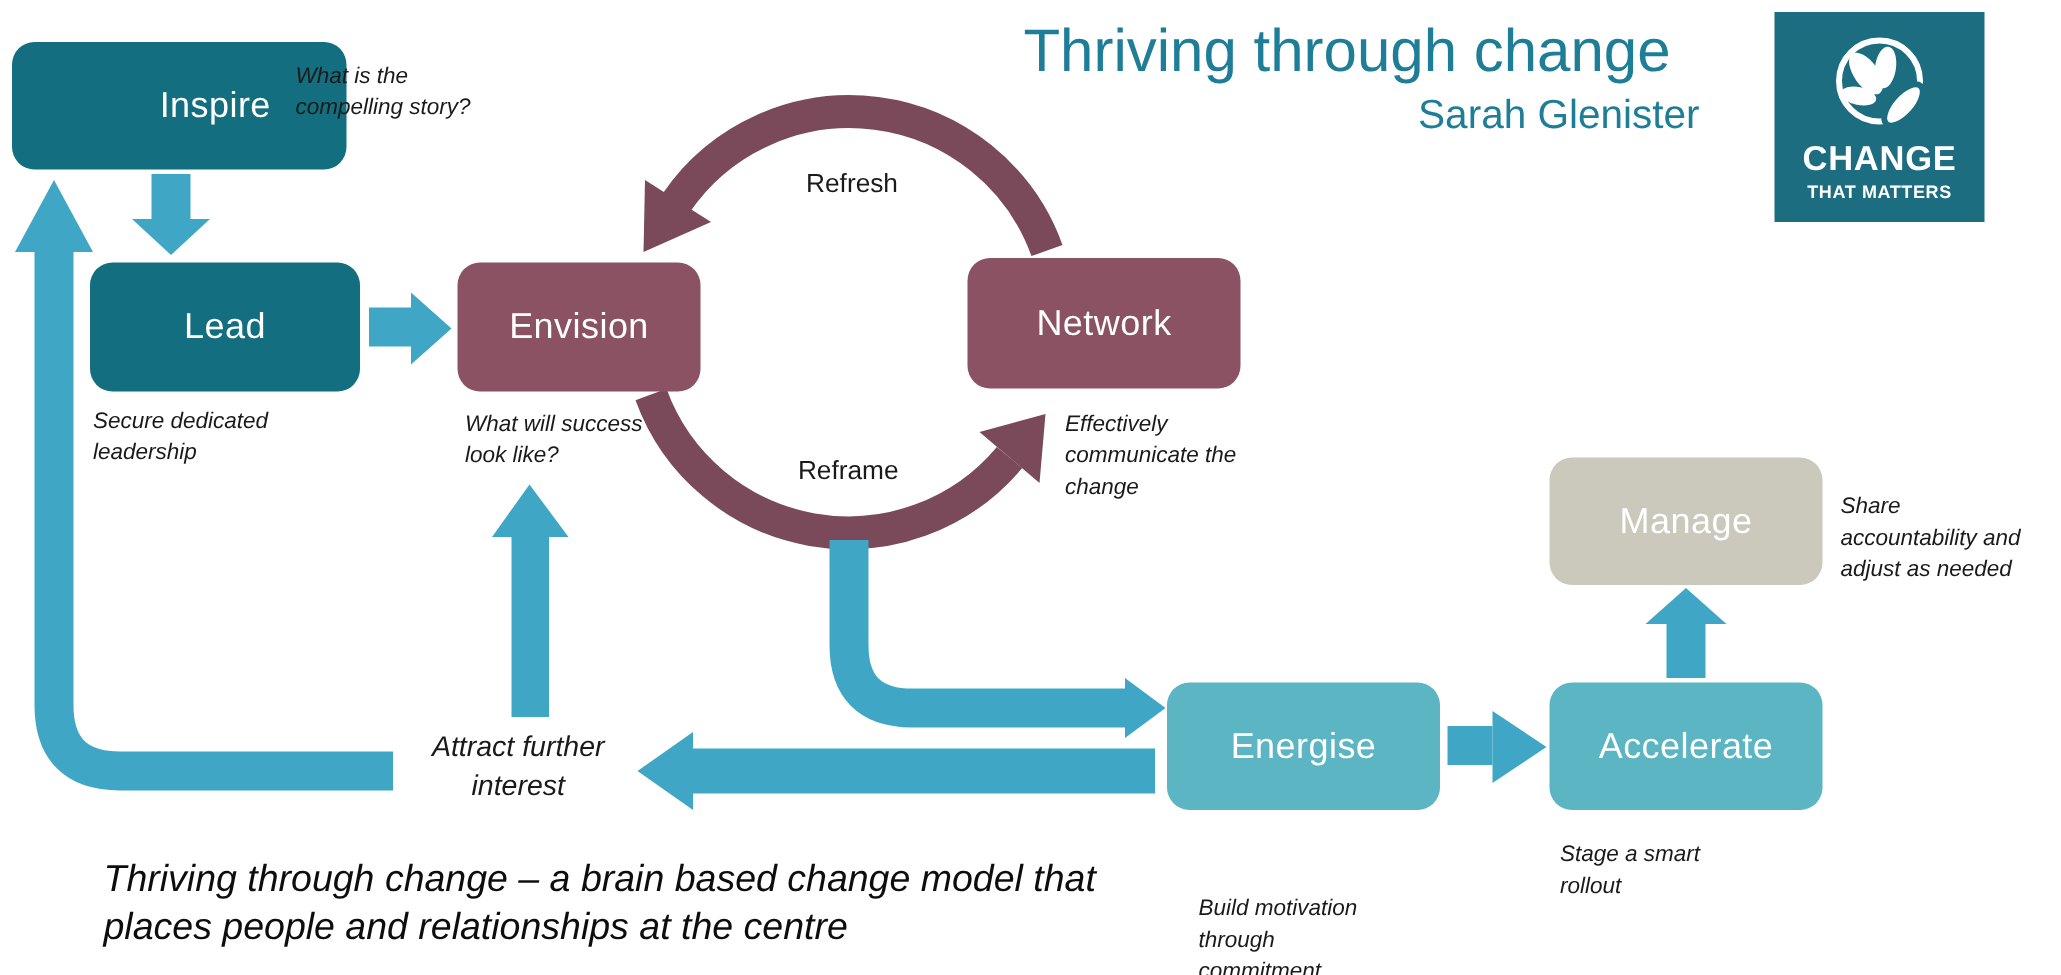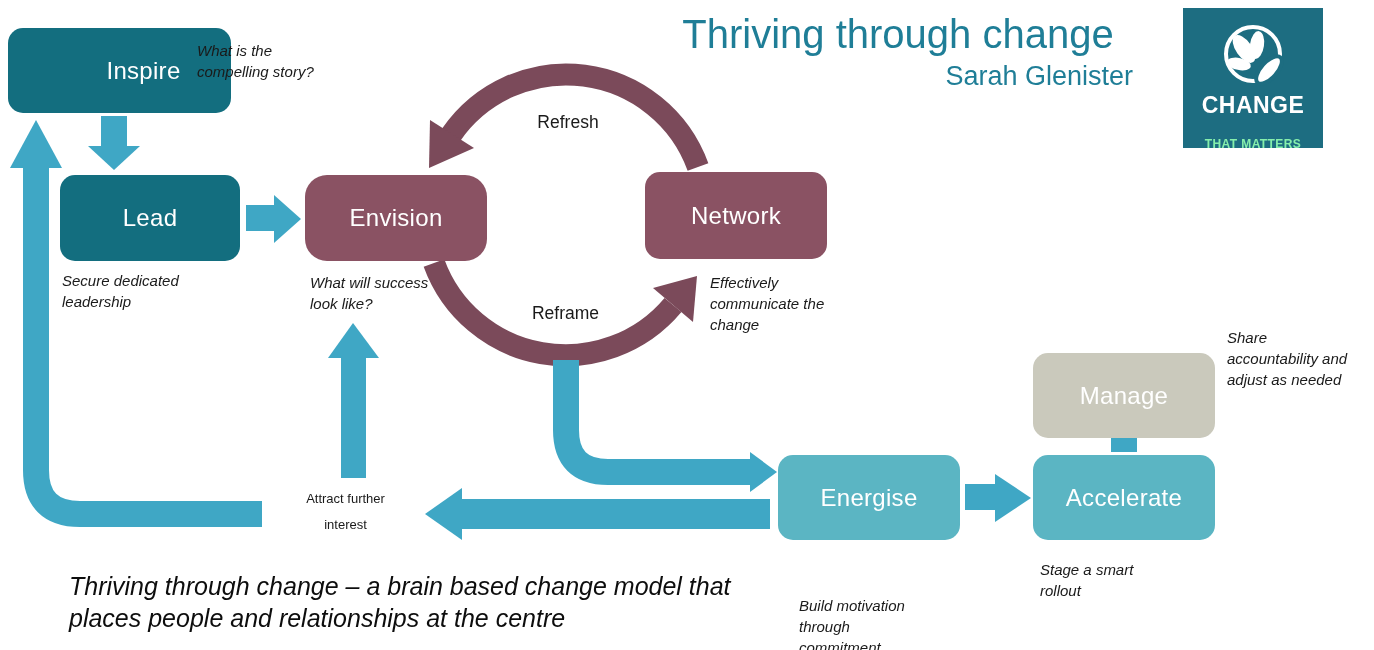--- a/index.html
+++ b/index.html
@@ -21,31 +21,31 @@
   .node.cyan{background:var(--mid-teal);}
   .node.grey{background:var(--grey-box);}
   .note{
     position:absolute;z-index:2;font-style:italic;font-size:15px;line-height:21px;
     color:var(--text-dark);white-space:pre-line;
   }
   .flabel{
     position:absolute;z-index:2;font-size:17.5px;color:var(--text-dark);
     text-align:center;white-space:pre-line;
   }
-  .attract{font-size:13px;line-height:26px;}
+  .attract{font-size:19px;line-height:26px;font-style:italic;}
   .titleblock{position:absolute;left:663px;top:12px;width:470px;z-index:2;color:var(--title-teal);}
   .title{font-size:40px;text-align:center;}
   .subtitle{font-size:27px;text-align:right;margin-top:4px;}
   .logo{
     position:absolute;left:1183px;top:8px;width:140px;height:140px;
     background:var(--logo-teal);z-index:2;text-align:center;
   }
   .logo svg{display:block;margin:0 auto;}
   .logo-word1{color:#fff;font-weight:bold;font-size:23px;letter-spacing:.5px;line-height:1;}
-  .logo-word2{color:#86efac;font-weight:bold;font-size:12px;letter-spacing:.4px;margin-top:20px;}
+  .logo-word2{color:#ffffff;font-weight:bold;font-size:12px;letter-spacing:.4px;margin-top:4px;}
   .caption{
     position:absolute;left:45px;top:570px;z-index:2;font-style:italic;font-weight:500;
     font-size:25px;line-height:32px;color:#0d0d0d;white-space:pre-line;margin-left:24px;
   }
 </style>
 </head>
 <body>
 
 <div class="slide">
 
@@ -80,27 +80,27 @@
     <rect class="t-fill" x="341" y="356" width="25" height="122"></rect>
     <polygon class="t-fill" points="328,358 379,358 353,323"></polygon>
   </svg>
 
   <div class="node teal" style="left:8px;top:28px;width:175px;height:85px;padding-left:48px;">
     <span>Inspire</span>
   </div>
   <div class="node teal" style="left:60px;top:175px;width:180px;height:86px;">
     <span>Lead</span>
   </div>
-  <div class="node plum" style="left:305px;top:175px;width:182px;height:86px;border-radius:22px;">
+  <div class="node plum" style="left:305px;top:175px;width:162px;height:86px;">
     <span>Envision</span>
   </div>
   <div class="node plum" style="left:645px;top:172px;width:182px;height:87px;">
     <span>Network</span>
   </div>
-  <div class="node grey" style="left:1033px;top:305px;width:182px;height:85px;margin-top:48px;">
+  <div class="node grey" style="left:1033px;top:305px;width:182px;height:85px;">
     <span>Manage</span>
   </div>
   <div class="node cyan" style="left:778px;top:455px;width:182px;height:85px;">
     <span>Energise</span>
   </div>
   <div class="node cyan" style="left:1033px;top:455px;width:182px;height:85px;">
     <span>Accelerate</span>
   </div>
 
   <div class="note" style="left:197px;top:40px;">What is the

